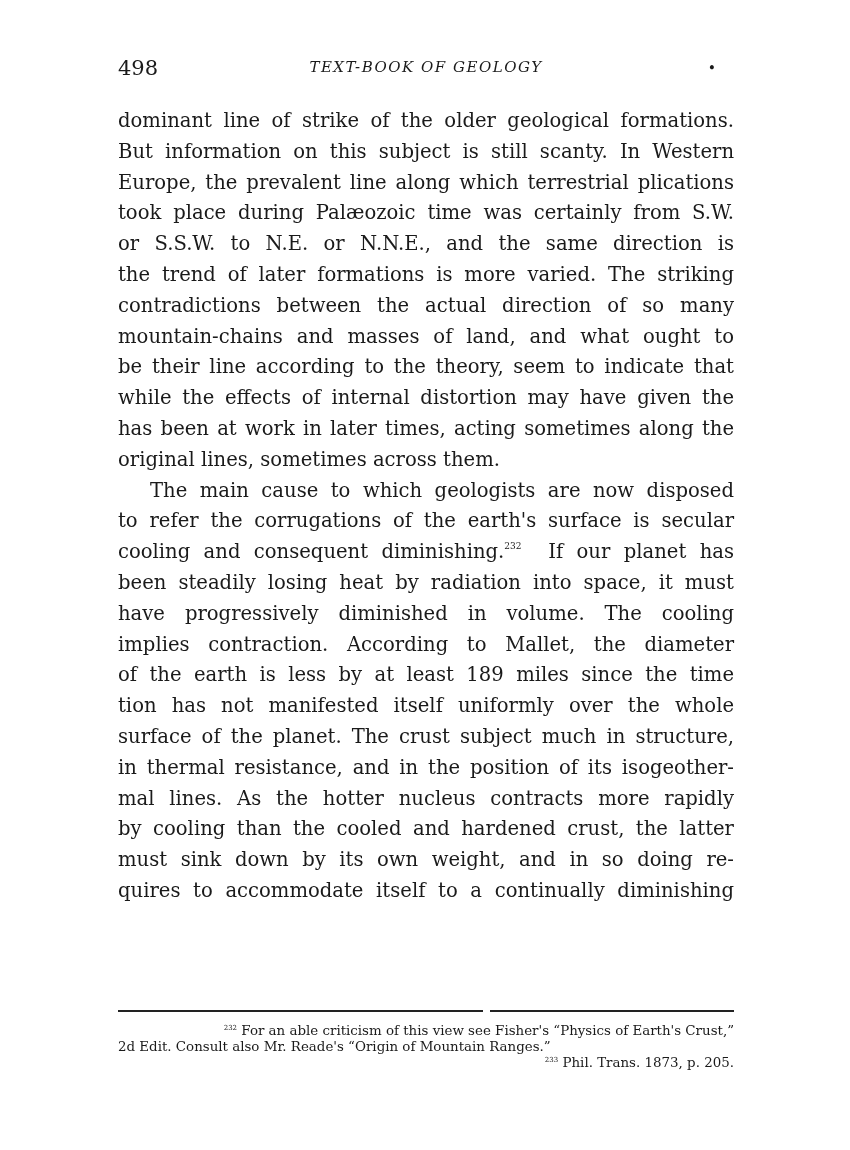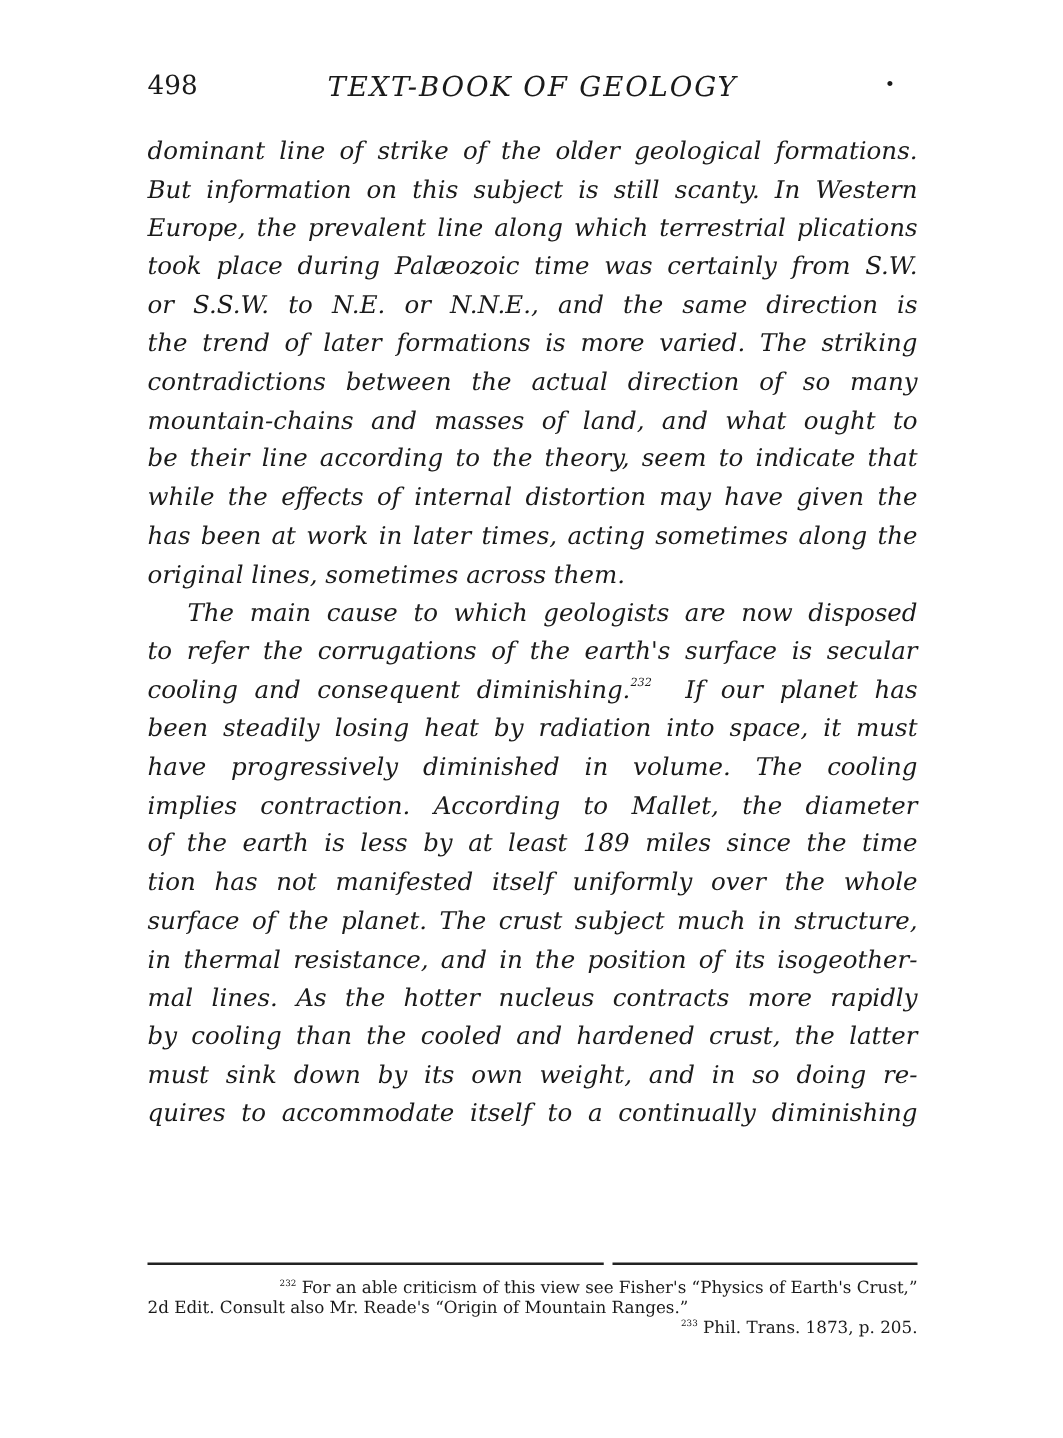--- a/index.html
+++ b/index.html
@@ -1,23 +1,23 @@
 <!DOCTYPE html>
 <html><head>
 <meta charset="utf-8">
 <style>
   html, body { margin: 0; padding: 0; background: #ffffff; }
   body { width: 850px; height: 1150px; position: relative; overflow: hidden; color: #1a1a1a; font-family: "DejaVu Serif", serif; }
   .page { position: absolute; left: 118px; top: 56px; width: 616px; }
   .header { position: relative; height: 30px; }
   .pagenum { position: absolute; left: 0; top: 0; font-size: 21px; }
-  .running-title { position: absolute; left: 0; right: 0; top: 2px; text-align: center; font-style: italic; font-size: 22px; letter-spacing: 1.5px; }
+  .running-title { position: absolute; left: 0; right: 0; top: 2px; text-align: center; font-style: italic; font-size: 15px; letter-spacing: 1.5px; }
   .dot { position: absolute; right: 18px; top: 4px; font-size: 14px; }
   .body-text { margin-top: 20px; font-size: 19.6px; line-height: 30.8px; text-align: justify; }
-  .line { display: block; text-align: justify; text-align-last: justify; white-space: nowrap; height: 30.8px; font-style: italic; }
+  .line { display: block; text-align: justify; text-align-last: justify; white-space: nowrap; height: 30.8px; }
   .line.last { text-align-last: left; }
   .line.indent { padding-left: 32px; }
   sup { font-size: 9px; vertical-align: 9px; line-height: 0; }
   .rule-wrap { position: absolute; top: 952px; left: 0; width: 616px; height: 6px; }
   .rule-l { position: absolute; left: 0; top: 2px; width: 365px; border-top: 2px solid #222; }
   .rule-r { position: absolute; left: 372px; top: 2px; width: 244px; border-top: 2px solid #222; }
   .footnotes { position: absolute; top: 967px; left: 0; width: 616px; font-size: 13.4px; line-height: 16px; font-family: "DejaVu Serif", serif; }
   .fn { display: block; white-space: nowrap; }
   .fn.indent { padding-left: 20px; text-align: right; }
   .fn sup { font-size: 7px; vertical-align: 5px; }

